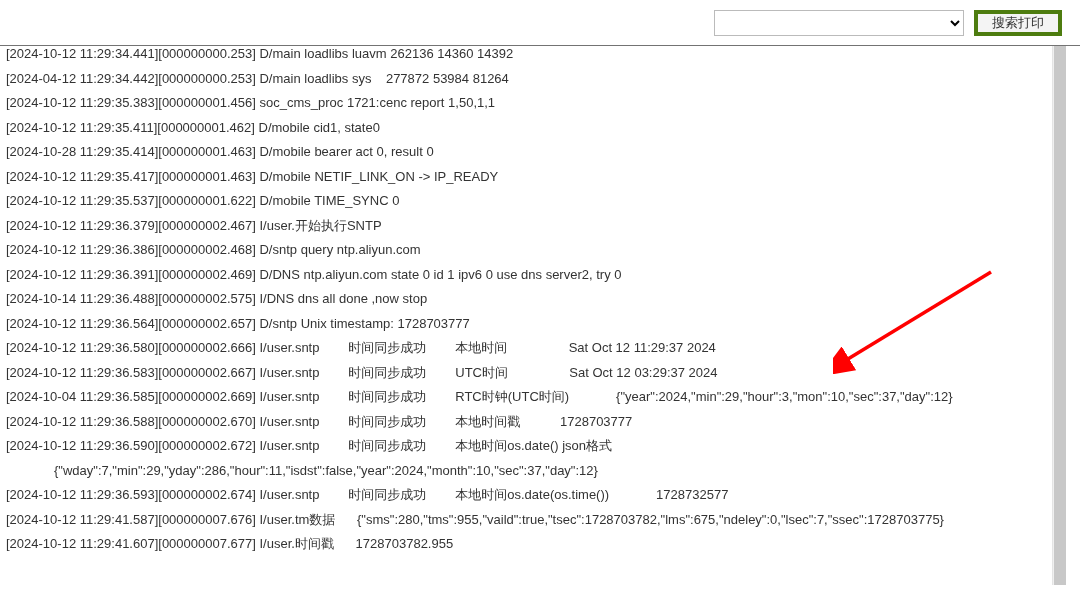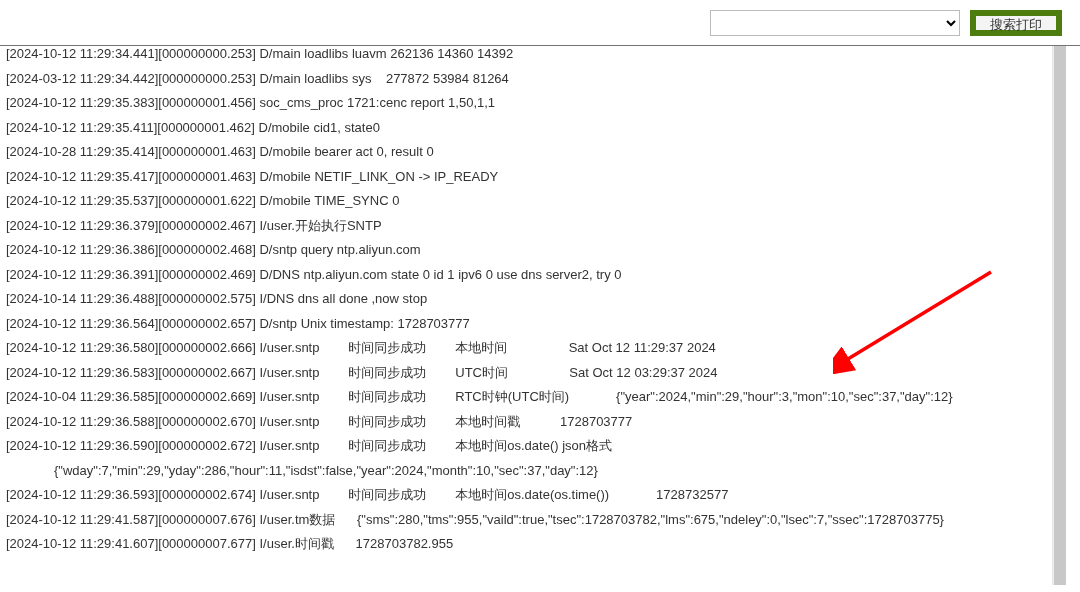--- a/index.html
+++ b/index.html
@@ -25,21 +25,21 @@
       width: 250px;
       height: 26px;
       border: 1px solid #bbb;
       background: #fff;
       font-size: 13px;
       padding: 0 4px;
     }
     .search-btn {
       height: 26px;
       padding: 0 14px;
-      border: 6px solid #4d7c0f;
+      border: 4px solid #4d7c0f;
       background: #f4f4f4;
       color: #333;
       font-size: 13px;
       cursor: pointer;
     }
     .log-area {
       border-top: 1px solid #737373;
       padding: 0 0 0 6px;
       height: 540px;
       overflow: hidden;
@@ -83,21 +83,21 @@
 <div class="toolbar">
   <select class="search-select" value="">
     <option></option>
   </select>
   <button class="search-btn">搜索打印</button>
 </div>
 
 <div class="log-area">
   <div id="log-lines">
       <div class="log-row first">[2024-10-12 11:29:34.441][000000000.253] D/main loadlibs luavm 262136 14360 14392</div>
-      <div class="log-row">[2024-03-12 11:29:34.442][000000000.253] D/main loadlibs sys    277872 53984 81264</div>
+      <div class="log-row">[2024-04-12 11:29:34.442][000000000.253] D/main loadlibs sys    277872 53984 81264</div>
       <div class="log-row">[2024-10-12 11:29:35.383][000000001.456] soc_cms_proc 1721:cenc report 1,50,1,1</div>
       <div class="log-row">[2024-10-12 11:29:35.411][000000001.462] D/mobile cid1, state0</div>
       <div class="log-row">[2024-10-28 11:29:35.414][000000001.463] D/mobile bearer act 0, result 0</div>
       <div class="log-row">[2024-10-12 11:29:35.417][000000001.463] D/mobile NETIF_LINK_ON -&gt; IP_READY</div>
       <div class="log-row">[2024-10-12 11:29:35.537][000000001.622] D/mobile TIME_SYNC 0</div>
       <div class="log-row">[2024-10-12 11:29:36.379][000000002.467] I/user.开始执行SNTP</div>
       <div class="log-row">[2024-10-12 11:29:36.386][000000002.468] D/sntp query ntp.aliyun.com</div>
       <div class="log-row">[2024-10-12 11:29:36.391][000000002.469] D/DNS ntp.aliyun.com state 0 id 1 ipv6 0 use dns server2, try 0</div>
       <div class="log-row">[2024-10-14 11:29:36.488][000000002.575] I/DNS dns all done ,now stop</div>
       <div class="log-row">[2024-10-12 11:29:36.564][000000002.657] D/sntp Unix timestamp: 1728703777</div>

